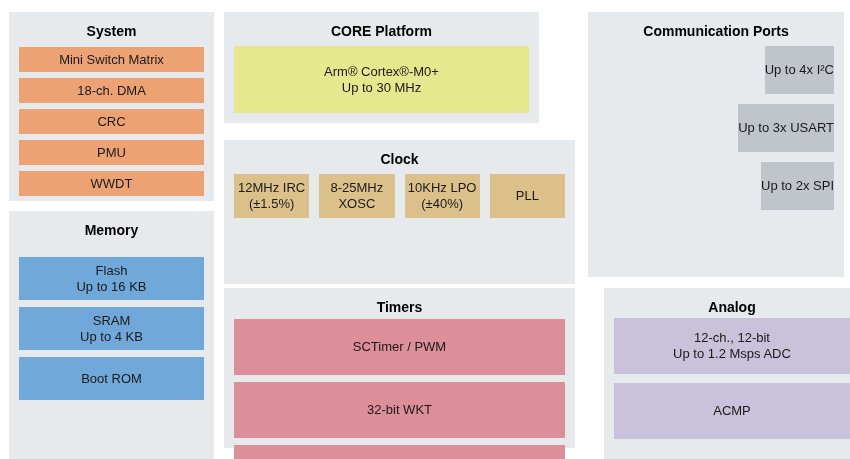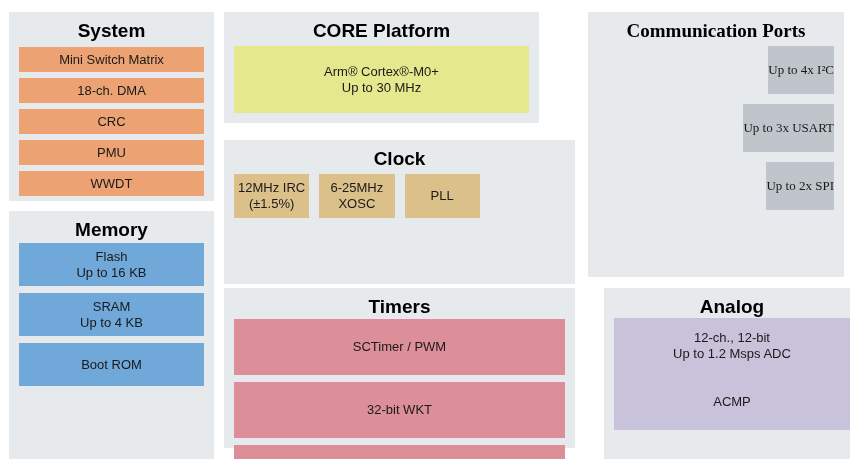--- a/index.html
+++ b/index.html
@@ -16,21 +16,21 @@
   .section {
     position: absolute;
     background: var(--section-bg, #e6eaed);
     box-sizing: border-box;
     padding: 0 10px;
   }
 
   .section h2 {
     margin: 0;
     padding-top: 10px;
-    font-size: 19px;
+    font-size: 14px;
     line-height: 18px;
     text-align: center;
     font-weight: bold;
     color: #000000;
   }
 
   .blocks { display: flex; flex-direction: column; }
 
   .block {
     box-sizing: border-box;
@@ -43,43 +43,43 @@
     color: var(--text, #1a1a1a);
     white-space: pre-line;
   }
 
   
   #sec-system { left: 9px; top: 12px; width: 205px; height: 189px; }
   #sec-system .blocks { margin-top: 7px; gap: 6px; }
   #sec-system .block { height: 25px; background: var(--system-block, #eda273); }
 
   #sec-memory { left: 9px; top: 211px; width: 205px; height: 265px; }
-  #sec-memory .blocks { margin-top: 4px; gap: 7px; }
+  #sec-memory .blocks { margin-top: 18px; gap: 7px; }
   #sec-memory .block { height: 43px; background: var(--memory-block, #6fa8d9); }
 
   
   #sec-core { left: 224px; top: 12px; width: 315px; height: 111px; }
   #sec-core .blocks { margin-top: 6px; }
   #sec-core .block { height: 67px; background: var(--core-block, #e5e88d); }
 
   #sec-clock { left: 224px; top: 140px; width: 351px; height: 144px; }
   #sec-clock .blocks { margin-top: 6px; display: grid; grid-template-columns: 1fr 1fr 1fr 1fr; gap: 13px 10px; }
   #sec-clock .block { height: 44px; background: var(--clock-block, #dcc08a); }
 
   #sec-timers { left: 224px; top: 288px; width: 351px; height: 160px; }
   #sec-timers .blocks { margin-top: 3px; display: grid; grid-template-columns: 1fr; gap: 7px 10px; }
   #sec-timers .block { height: 56px; background: var(--timers-block, #dc8e99); }
 
   
-  #sec-comm { left: 588px; top: 12px; width: 256px; height: 265px; font-family: Liberation Serif, serif; }
+  #sec-comm { left: 588px; top: 12px; width: 256px; height: 265px; }
   #sec-comm .blocks { margin-top: 6px; gap: 10px; align-items: flex-end; }
   #sec-comm .block { height: 48px; background: var(--comm-block, #bfc5cb); }
 
   #sec-analog { left: 604px; top: 288px; width: 256px; height: 180px; }
-  #sec-analog .blocks { margin-top: 2px; }
+  #sec-analog .blocks { margin-top: 2px; gap: 9px; }
   #sec-analog .block { height: 56px; background: var(--analog-block, #c9c2db); }
 </style>
 </head>
 <body>
 
 <div class="canvas">
 
   <div class="section" id="sec-system">
     <h2>System</h2>
     <div class="blocks">
@@ -107,21 +107,22 @@
     <div class="blocks">
       <div class="block">Arm® Cortex®-M0+
 Up to 30 MHz</div>
     </div>
   </div>
 
   <div class="section" id="sec-clock">
     <h2>Clock</h2>
     <div class="blocks">
       <div class="block">12MHz IRC (±1.5%)</div>
-      <div class="block">6-25MHz XOSC</div>
+      <div class="block">8-25MHz XOSC</div>
+      <div class="block">10KHz LPO (±40%)</div>
       <div class="block">PLL</div>
     </div>
   </div>
 
   <div class="section" id="sec-timers">
     <h2>Timers</h2>
     <div class="blocks">
       <div class="block">SCTimer / PWM</div>
       <div class="block">32-bit WKT</div>
       <div class="block">4-ch. MRT</div>

